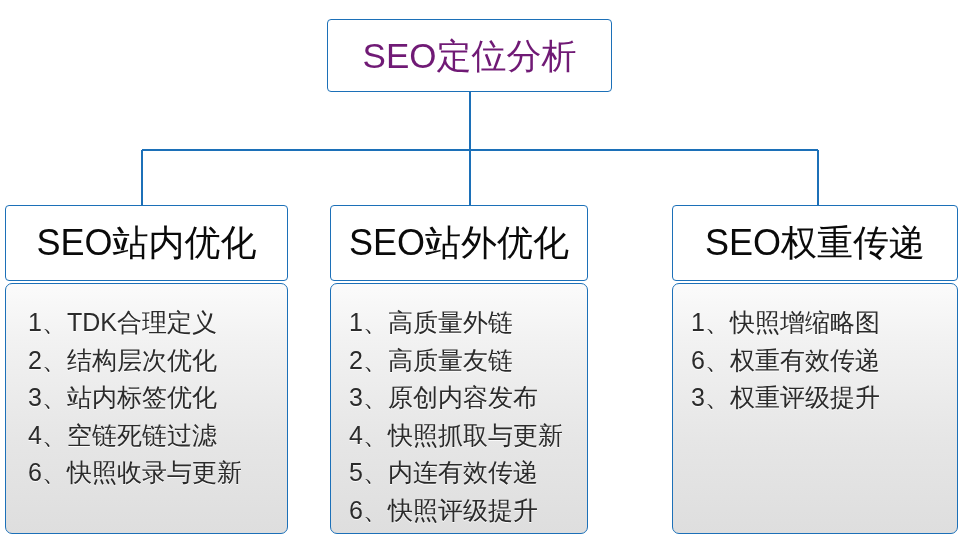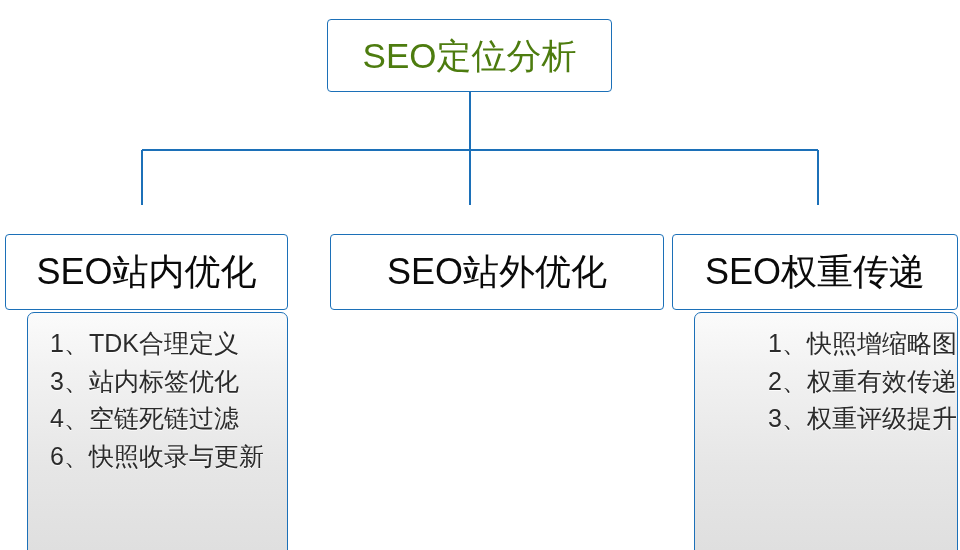--- a/index.html
+++ b/index.html
@@ -40,78 +40,76 @@
     box-sizing: border-box;
     border: 1.6px solid #1c70b8;
     border-radius: 4px;
     background: #ffffff;
     display: flex;
     align-items: center;
     justify-content: center;
   }
   .root-label {
     font-size: 35px;
-    color: #4d7c0f;
+    color: #701a75;
     letter-spacing: 0px;
     line-height: 1;
     white-space: nowrap;
   }
 
   
   .branch {
     position: absolute;
     top: 205px;
   }
   .branch-1 { left: 5px;   width: 283px; }
-  .branch-2 { left: 330px; width: 334px; }
+  .branch-2 { left: 330px; width: 258px; }
   .branch-3 { left: 672px; width: 286px; }
 
   .branch-header {
     box-sizing: border-box;
     height: 76px;
     border: 1.6px solid #1c70b8;
     border-radius: 4px;
     background: #ffffff;
     display: flex;
     align-items: center;
     justify-content: center;
-    margin-top: 29px;
   }
   .branch-header-label {
     font-size: 36px;
     color: #0a0a0a;
     line-height: 1;
     white-space: nowrap;
   }
 
   .branch-body {
     box-sizing: border-box;
     margin-top: 2px;
     height: 251px;
     border: 1.6px solid #1c70b8;
     border-radius: 7px;
     background: linear-gradient(180deg, #fbfbfb 0%, #f2f2f2 22%, #e6e6e6 62%, #dedede 100%);
-    padding: 12px 0 0 0;
+    padding: 20px 0 0 0;
     overflow: hidden;
-    margin-left: 22px;
   }
   .branch-list {
     list-style: none;
     margin: 0;
     padding: 0 0 0 22px;
   }
   .branch-list-item {
     font-size: 25px;
     color: #2b2b2b;
     line-height: 37.5px;
     white-space: nowrap;
     text-shadow: 0 1px 0 rgba(255,255,255,0.85);
   }
   .branch-2 .branch-list { padding-left: 18px; }
-  .branch-3 .branch-list { padding-left: 18px; text-align: right; }
+  .branch-3 .branch-list { padding-left: 18px; }
 </style>
 </head>
 <body>
 
 <div id="diagram">
 
   <svg id="connectors" viewBox="0 0 960 550" width="960" height="550" xmlns="http://www.w3.org/2000/svg">
     <g fill="none" stroke="#1c70b8" stroke-width="1.6" shape-rendering="crispEdges">
 
       <line x1="470" y1="92" x2="470" y2="150"></line>
@@ -128,39 +126,50 @@
     <span class="root-label">SEO定位分析</span>
   </div>
 
   <div class="branch branch-1">
     <div class="branch-header">
       <span class="branch-header-label">SEO站内优化</span>
     </div>
     <div class="branch-body">
       <ul class="branch-list">
         <li class="branch-list-item">1、TDK合理定义</li>
+        <li class="branch-list-item">2、结构层次优化</li>
         <li class="branch-list-item">3、站内标签优化</li>
         <li class="branch-list-item">4、空链死链过滤</li>
         <li class="branch-list-item">6、快照收录与更新</li>
       </ul>
     </div>
   </div>
 
   <div class="branch branch-2">
     <div class="branch-header">
       <span class="branch-header-label">SEO站外优化</span>
     </div>
+    <div class="branch-body">
+      <ul class="branch-list">
+        <li class="branch-list-item">1、高质量外链</li>
+        <li class="branch-list-item">2、高质量友链</li>
+        <li class="branch-list-item">3、原创内容发布</li>
+        <li class="branch-list-item">4、快照抓取与更新</li>
+        <li class="branch-list-item">5、内连有效传递</li>
+        <li class="branch-list-item">6、快照评级提升</li>
+      </ul>
+    </div>
   </div>
 
   <div class="branch branch-3">
     <div class="branch-header">
       <span class="branch-header-label">SEO权重传递</span>
     </div>
     <div class="branch-body">
       <ul class="branch-list">
         <li class="branch-list-item">1、快照增缩略图</li>
-        <li class="branch-list-item">2、权重有效传递</li>
+        <li class="branch-list-item">6、权重有效传递</li>
         <li class="branch-list-item">3、权重评级提升</li>
       </ul>
     </div>
   </div>
 
 </div>
 
 </body></html>

